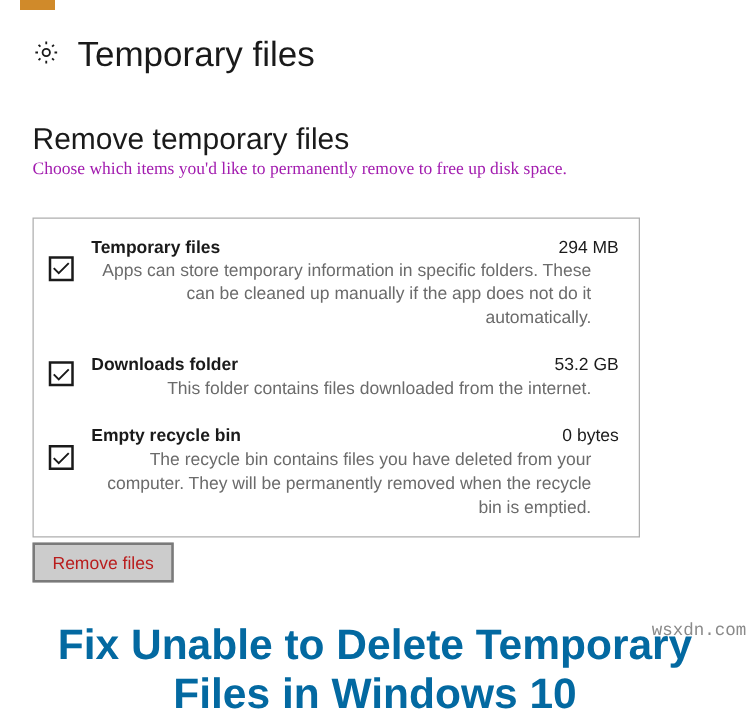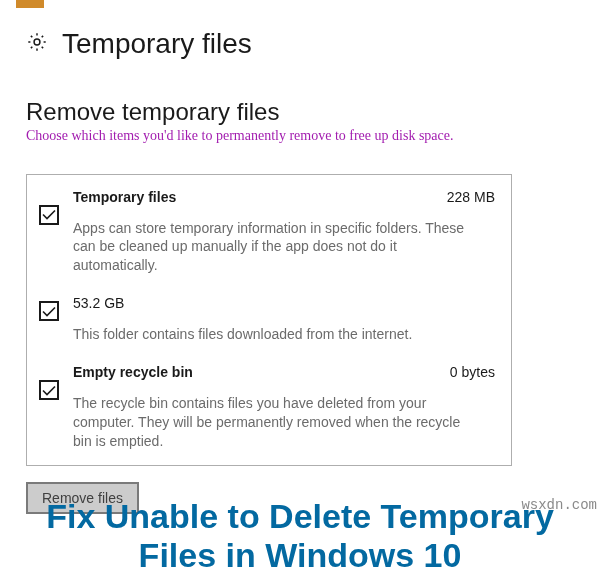--- a/index.html
+++ b/index.html
@@ -87,31 +87,32 @@
       color: #1a1a1a;
     }
     .item-size {
       font-size: 14px;
       color: #1a1a1a;
     }
     .item-desc {
       font-size: 14px;
       color: #6b6b6b;
       line-height: 1.35;
-      margin-top: 14px;
+      margin-top: 2px;
       max-width: 400px;
+      text-align: right;
     }
     .remove-btn {
-      margin-top: 16px;
+      margin-top: 4px;
       padding: 6px 14px;
       font-size: 14px;
       font-family: inherit;
       background: #ccc;
       border: 2px solid #7a7a7a;
-      color: #404040;
+      color: #b91c1c;
       cursor: pointer;
     }
     .banner {
       position: absolute;
       bottom: 0;
       left: 0;
       right: 0;
       text-align: center;
       font-size: 34px;
       font-weight: 700;
@@ -152,34 +153,35 @@
 
     <div class="item">
       <div class="checkbox">
         <svg viewBox="0 0 14 11">
             <path d="M1 5.5 L5 9.5 L13 1.5" stroke="#1a1a1a" stroke-width="1.6" fill="none"></path>
           </svg>
       </div>
       <div class="item-body">
         <div class="item-head">
           <span class="item-title">Temporary files</span>
-          <span class="item-size">228 MB</span>
+          <span class="item-size">294 MB</span>
         </div>
         <p class="item-desc">Apps can store temporary information in specific folders. These can be cleaned up manually if the app does not do it automatically.</p>
       </div>
     </div>
 
     <div class="item">
       <div class="checkbox narrow">
         <svg viewBox="0 0 14 11">
             <path d="M1 5.5 L5 9.5 L13 1.5" stroke="#1a1a1a" stroke-width="1.6" fill="none"></path>
           </svg>
       </div>
       <div class="item-body">
         <div class="item-head">
+          <span class="item-title">Downloads folder</span>
           <span class="item-size">53.2 GB</span>
         </div>
         <p class="item-desc">This folder contains files downloaded from the internet.</p>
       </div>
     </div>
 
     <div class="item">
       <div class="checkbox">
         <svg viewBox="0 0 14 11">
             <path d="M1 5.5 L5 9.5 L13 1.5" stroke="#1a1a1a" stroke-width="1.6" fill="none"></path>

